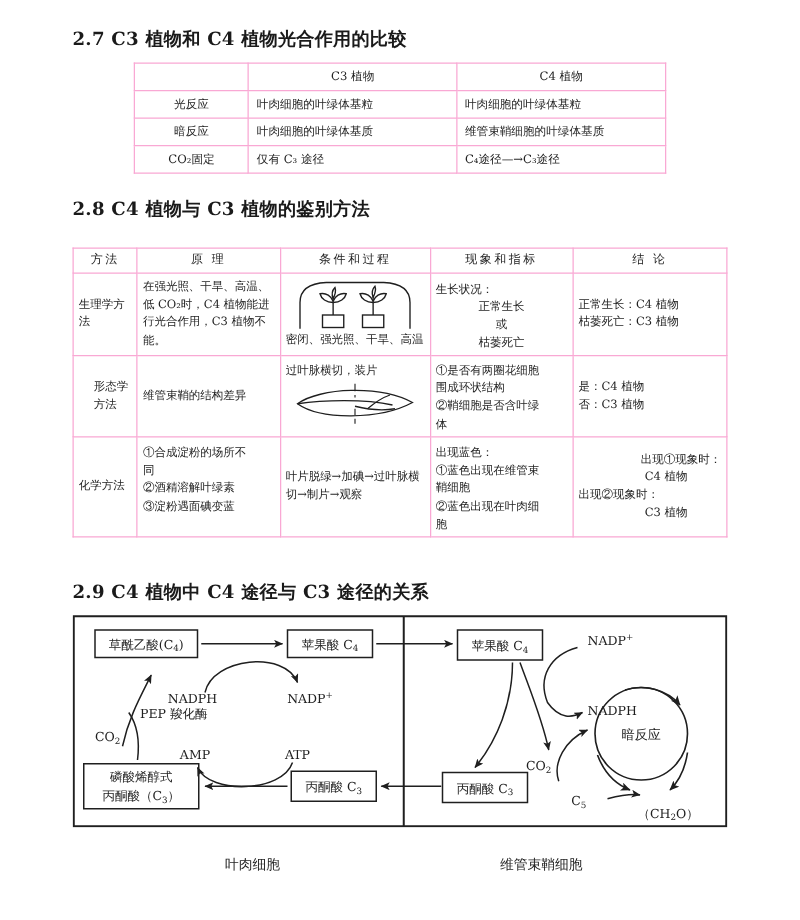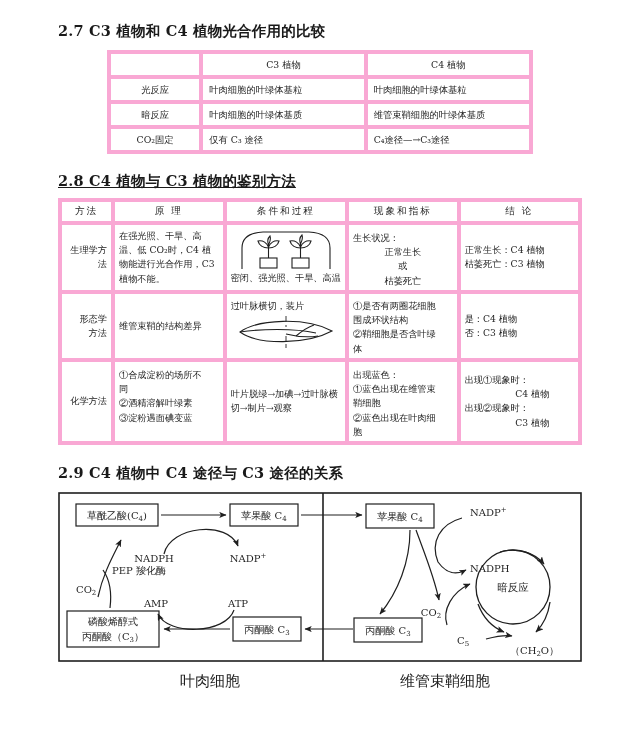--- a/index.html
+++ b/index.html
@@ -36,21 +36,21 @@
 
   
   table.doc-table {
     border-collapse: collapse;
     position: absolute;
     font-family: "DejaVu Serif", "Liberation Serif", serif;
     color: #1f1f1f;
     background: #fff;
   }
   table.doc-table td, table.doc-table th {
-    border: 4px solid #f9a8d4;
+    border: 1px solid #f9a8d4;
     padding: 2px 4px;
     font-weight: normal;
     vertical-align: middle;
   }
 
   
   #table-27 {
     left: 107px;
     top: 50px;
     width: 426px;
@@ -76,21 +76,21 @@
   }
   #table-28 td {
     line-height: 1.55;
   }
   #table-28 .hdr-row td {
     text-align: center;
     height: 14px;
     font-size: 9.6px;
     letter-spacing: 2px;
   }
-  #table-28 .c-method  { width: 32px;  text-align: right; }
+  #table-28 .c-method  { width: 32px;  text-align: left; }
   #table-28 .c-princ   { width: 112px; }
   #table-28 .c-cond    { width: 112px; }
   #table-28 .c-pheno   { width: 112px; }
   #table-28 .c-concl   { width: 120px; }
 
   .vwrap { display: block; }
 
   
   .fig-green, .fig-leaf {
     display: block;
@@ -103,23 +103,24 @@
     left: 58px;
     top: 492px;
     width: 524px;
     height: 170px;
   }
   #diagram-svg { display: block; }
 
   .cell-caption {
     position: absolute;
     font-family: Liberation Serif, serif;
-    font-size: 15px;
+    font-size: 11px;
     color: #1f1f1f;
     white-space: nowrap;
+    margin-top: 12px;
   }
   #caption-mesophyll { left: 180px; top: 672px; }
   #caption-bundle    { left: 400px; top: 672px; }
 
   #note-line {
     position: absolute;
     left: 104px;
     top: 697px;
     font-size: 9.5px;
     color: #1f1f1f;
@@ -151,21 +152,21 @@
         <td class="col-c4 val">维管束鞘细胞的叶绿体基质</td>
       </tr>
       <tr>
         <td class="col-label ctr">CO₂固定</td>
         <td class="col-c3 val">仅有 C₃ 途径</td>
         <td class="col-c4 val">C₄途径—→C₃途径</td>
       </tr>
     </tbody>
   </table>
 
-  <div class="heading" style="left:58px; top:172px;text-decoration:underline;">2.8 C4 植物与 C3 植物的鉴别方法</div>
+  <div class="heading" style="left:58px; top:158px;">2.8 C4 植物与 C3 植物的鉴别方法</div>
 
   <table class="doc-table" id="table-28">
     <tbody>
       <tr class="hdr-row">
         <td class="c-method">方法</td>
         <td class="c-princ">原 理</td>
         <td class="c-cond">条件和过程</td>
         <td class="c-pheno">现象和指标</td>
         <td class="c-concl">结 论</td>
       </tr>
@@ -249,21 +250,21 @@
         </td>
         <td class="c-cond">叶片脱绿→加碘→过叶脉横切→制片→观察</td>
         <td class="c-pheno" style="vertical-align:top; padding-top:6px;">
           <span class="vwrap">出现蓝色：</span>
           <span class="vwrap">①蓝色出现在维管束</span>
           <span class="vwrap">鞘细胞</span>
           <span class="vwrap">②蓝色出现在叶肉细</span>
           <span class="vwrap">胞</span>
         </td>
         <td class="c-concl" style="vertical-align:middle;">
-          <span class="vwrap" style="text-align:left;">出现①现象时：</span>
+          <span class="vwrap" style="text-align:right;">出现①现象时：</span>
           <span class="vwrap" style="text-align:center; padding-left:26px;">C4 植物</span>
           <span class="vwrap" style="text-align:left;">出现②现象时：</span>
           <span class="vwrap" style="text-align:center; padding-left:26px;">C3 植物</span>
         </td>
       </tr>
     </tbody>
   </table>
 
   <div class="heading" style="left:58px; top:464px;">2.9 C4 植物中 C4 途径与 C3 途径的关系</div>
 

